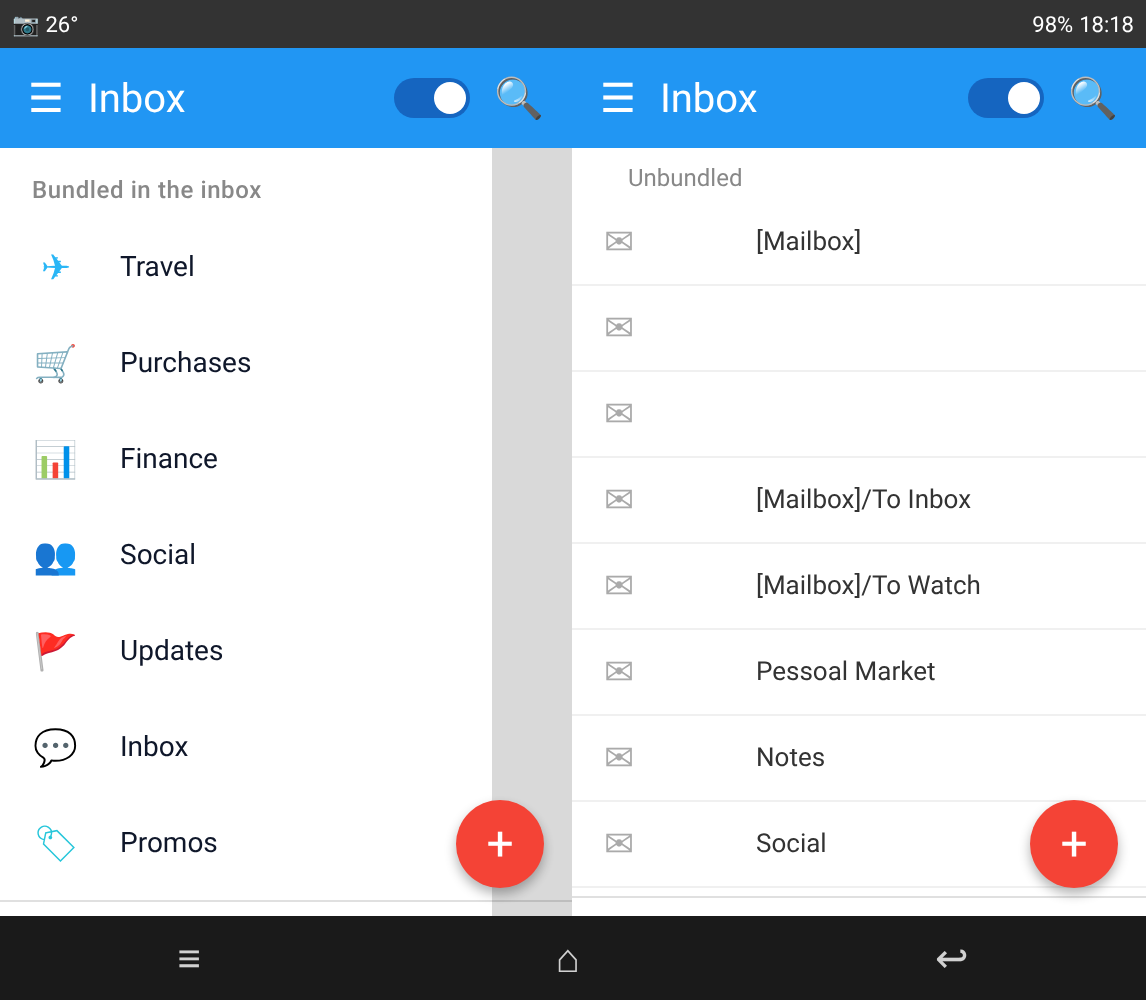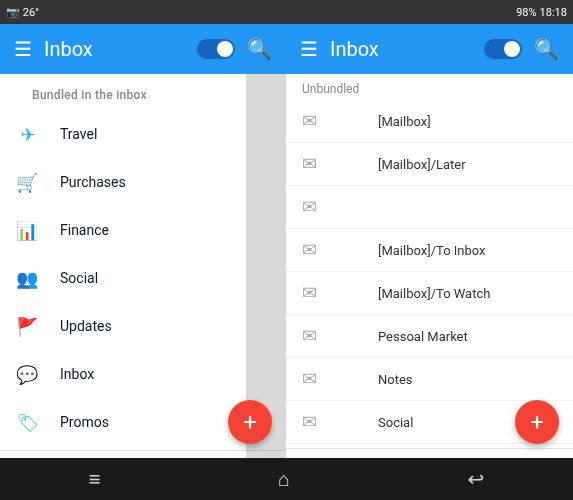--- a/index.html
+++ b/index.html
@@ -96,21 +96,21 @@
     }
 
     
     .drawer-content {
       flex: 1;
       overflow-y: auto;
       background: #fff;
     }
 
     .section-label {
-      padding: 14px 16px 8px 32px;
+      padding: 14px 16px 8px 16px;
       font-size: 12px;
       color: #888;
       font-weight: 500;
       letter-spacing: 0.3px;
     }
 
     .menu-item {
       display: flex;
       align-items: center;
       padding: 12px 16px;
@@ -183,20 +183,21 @@
       height: calc(100% - 50px);
       background: rgba(0,0,0,0.15);
       pointer-events: none;
     }
 
     
     .unbundled-label {
       padding: 8px 16px 4px 16px;
       font-size: 12px;
       color: #888;
+      margin-left: 12px;
     }
 
     
     .icon-travel { color: #29B6F6; }
     .icon-purchases { color: #EF5350; }
     .icon-finance { color: #66BB6A; }
     .icon-social { color: #FF7043; }
     .icon-updates { color: #EF5350; }
     .icon-forums { color: #29B6F6; }
     .icon-promos { color: #26C6DA; }
@@ -310,21 +311,20 @@
 
     <div class="drawer-content">
       <div class="unbundled-label">Unbundled</div>
 
       <div class="inbox-row">
         <span class="inbox-icon">✉</span>
         <span class="inbox-label">[Mailbox]</span>
       </div>
       <div class="inbox-row">
         <span class="inbox-icon">✉</span>
-        <span class="inbox-label">[Mailbox]/Later</span>
       </div>
       <div class="inbox-row">
         <span class="inbox-icon">✉</span>
       </div>
       <div class="inbox-row">
         <span class="inbox-icon">✉</span>
         <span class="inbox-label">[Mailbox]/To Inbox</span>
       </div>
       <div class="inbox-row">
         <span class="inbox-icon">✉</span>

